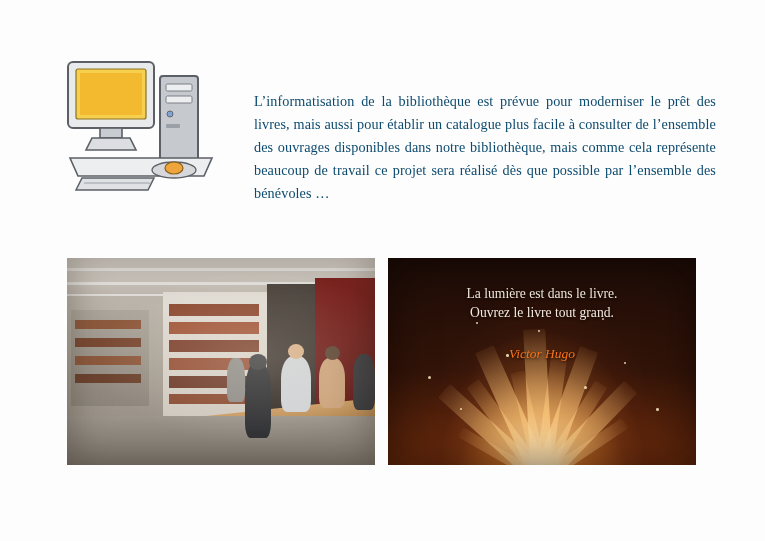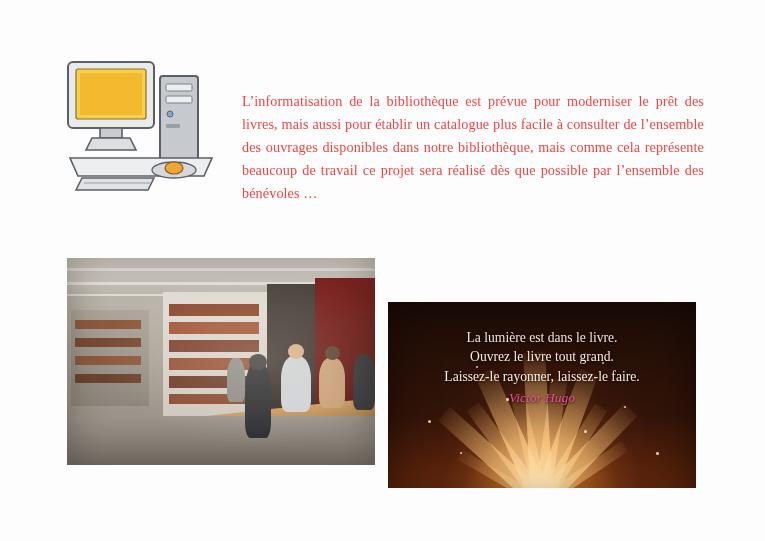--- a/index.html
+++ b/index.html
@@ -34,27 +34,27 @@
   .computer-art {
     width: 160px;
     min-width: 160px;
     height: 140px;
     position: relative;
     margin-left: 62px;
     margin-top: 12px;
   }
   .intro-text {
     width: 462px;
-    margin-left: 20px;
+    margin-left: 32px;
     margin-top: 48px;
     font-family: "Liberation Serif", serif;
     font-size: 14.2px;
     line-height: 1.62;
     text-align: justify;
-    color: #ef4444;
+    color: #0c4a6e;
     letter-spacing: 0.1px;
   }
 
   
   .section-heading {
     position: absolute;
     left: 0;
     top: 198px;
     width: 765px;
     text-align: center;
@@ -87,23 +87,22 @@
     left: 67px;
     top: 258px;
     width: 308px;
     height: 207px;
     background: #6d6a66;
   }
   .photo-right {
     left: 388px;
     top: 258px;
     width: 308px;
-    height: 186px;
+    height: 207px;
     background: #1b0d08;
-    margin-top: 44px;
   }
 
   
   .lp-layer { position: absolute; }
   .lp-ceiling {
     left: 0; top: 0; width: 308px; height: 42px;
     background: linear-gradient(180deg, #d9d4cd 0%, #cbc5bd 60%, #b9b2a9 100%);
   }
   .lp-ceiling-line {
     position: absolute; left: 0; width: 308px; height: 3px;
@@ -186,21 +185,21 @@
     font-family: "Liberation Serif", serif;
     font-size: 13.6px;
     line-height: 1.42;
     text-shadow: 0 1px 3px rgba(0,0,0,0.75);
   }
   .rp-author {
     position: absolute;
     left: 0; top: 88px;
     width: 308px;
     text-align: center;
-    color: #ec4899;
+    color: #f97316;
     font-family: "Liberation Serif", serif;
     font-style: italic;
     font-size: 13.5px;
     text-shadow: 0 1px 3px rgba(0,0,0,0.8);
   }
   .rp-vignette {
     position: absolute; left: 0; top: 0; width: 308px; height: 207px;
     box-shadow: inset 0 0 46px rgba(10,4,2,0.6);
   }
 </style>
@@ -306,20 +305,19 @@
     <div class="sparkle" style="left:196px; top:128px; width:3px; height:3px;"></div>
     <div class="sparkle" style="left:236px; top:104px; width:2px; height:2px;"></div>
     <div class="sparkle" style="left:268px; top:150px; width:2.5px; height:2.5px;"></div>
     <div class="sparkle" style="left:150px; top:72px;  width:2px; height:2px;"></div>
     <div class="sparkle" style="left:88px;  top:64px;  width:2px; height:2px;"></div>
     <div class="sparkle" style="left:214px; top:60px;  width:2px; height:2px;"></div>
 
     <div class="rp-quote">
       <div>La lumière est dans le livre.</div>
       <div>Ouvrez le livre tout grand.</div>
-      <div>Laissez-le rayonner, laissez-le faire.</div>
     </div>
     <div class="rp-author">Victor Hugo</div>
 
     <div class="rp-vignette"></div>
   </div>
 
 </div>
 
 </body></html>

